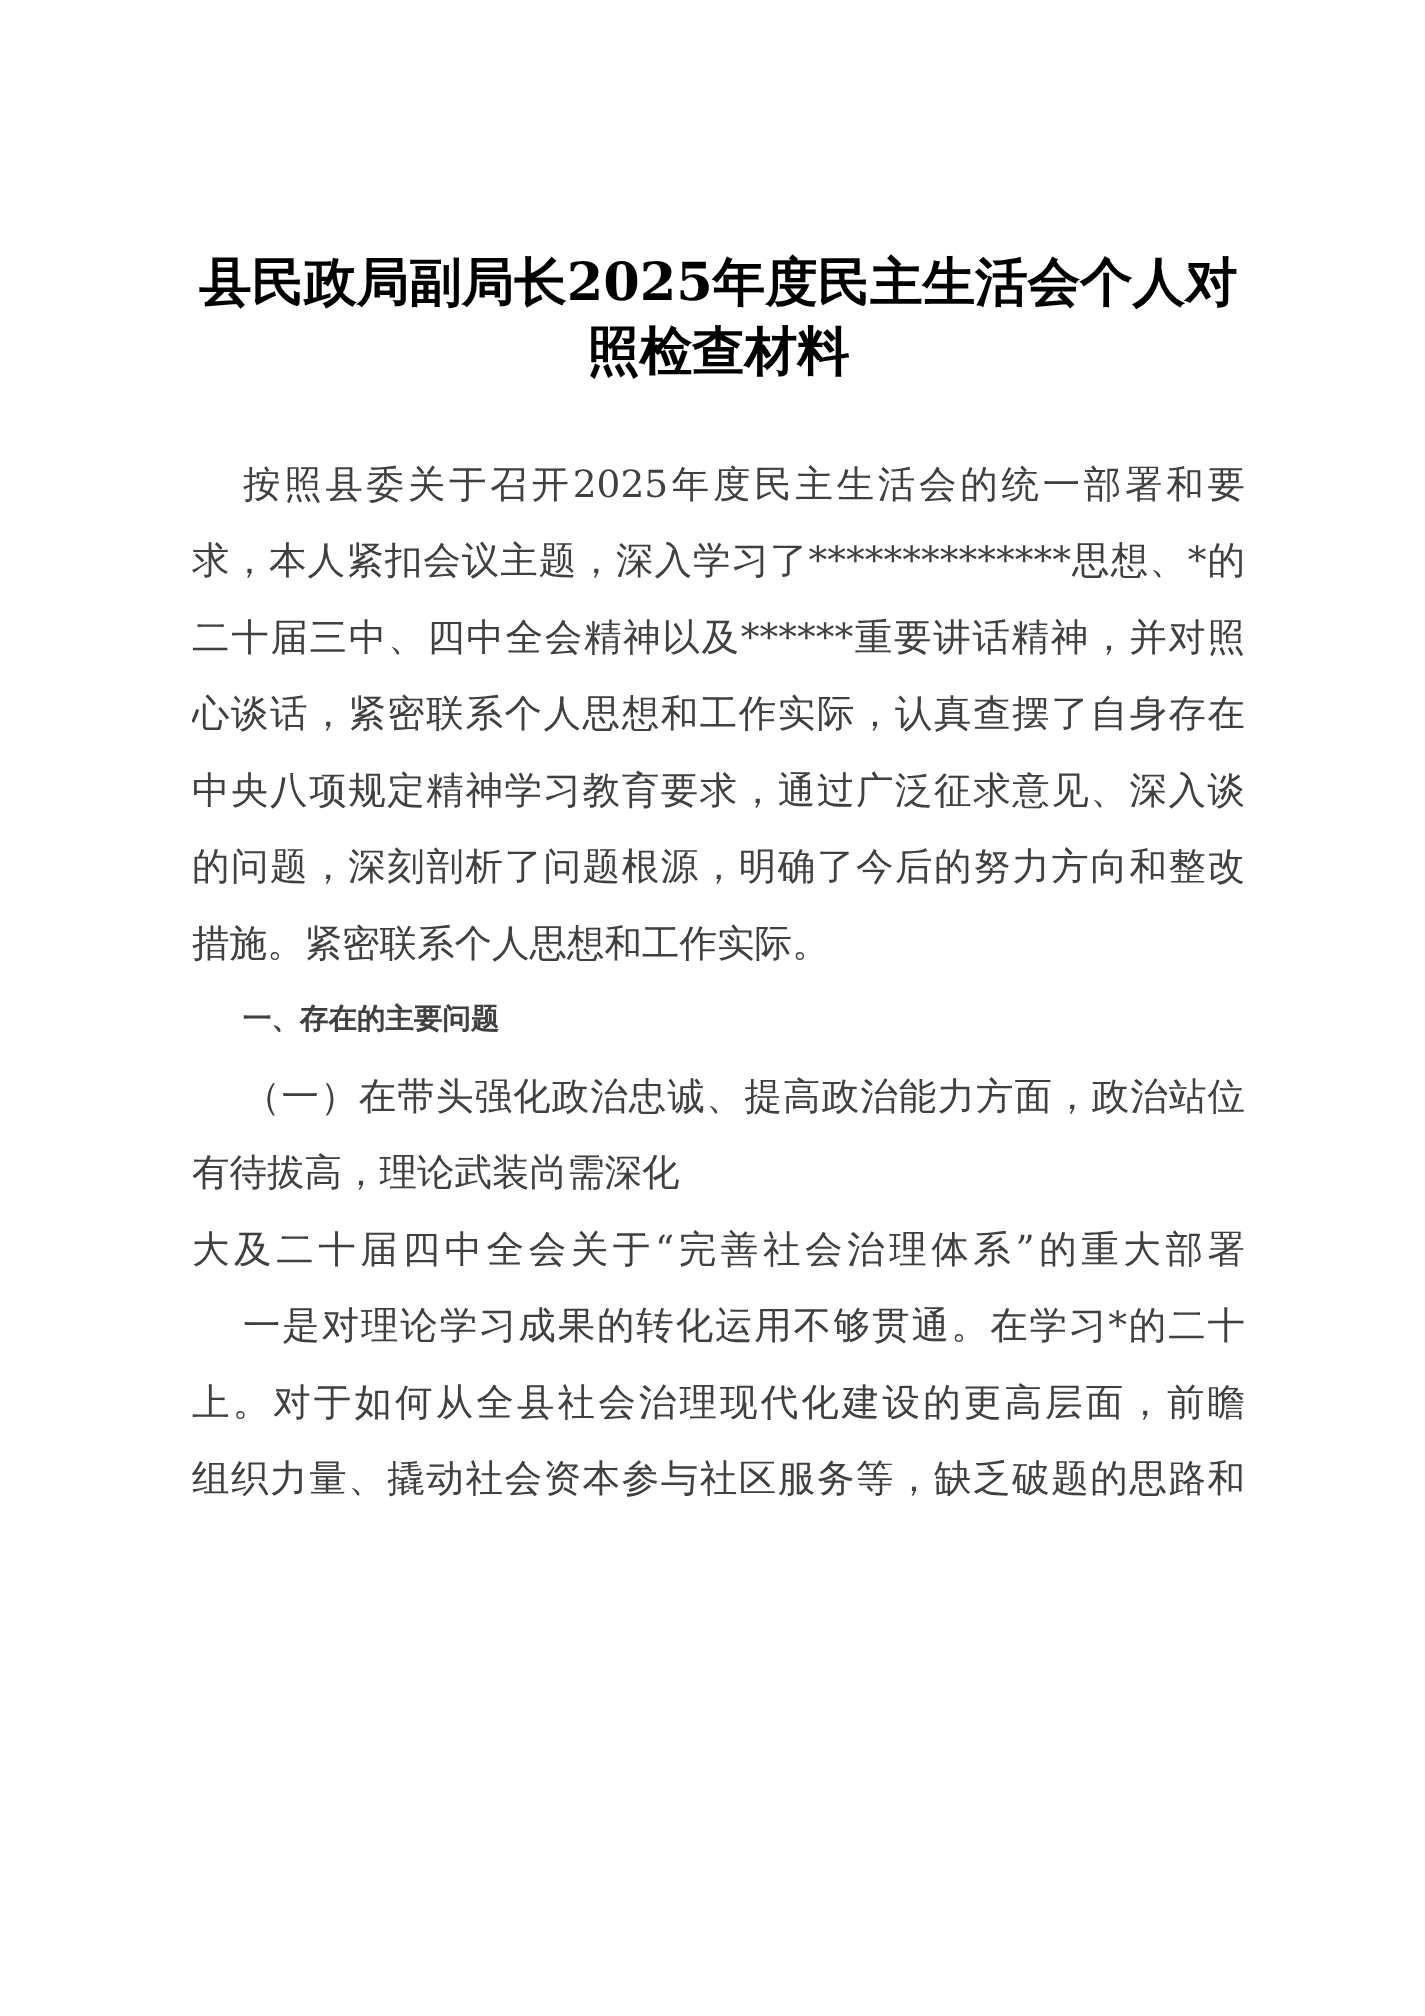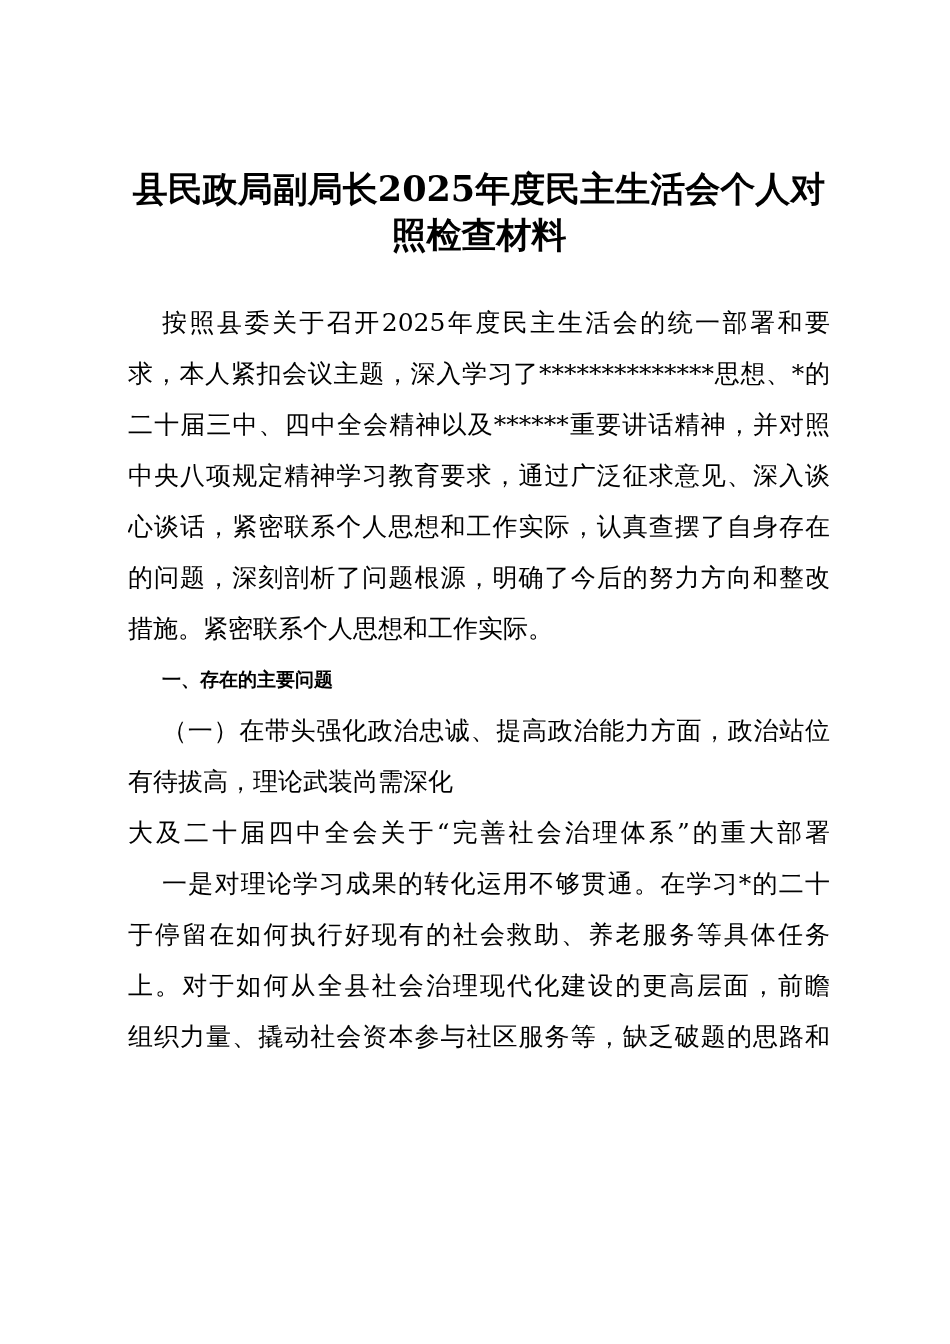--- a/index.html
+++ b/index.html
@@ -8,21 +8,21 @@
   .title {
     position: absolute; left: 128px; width: 702px; top: 166px;
     font-family: "DejaVu Serif", "Liberation Serif", serif;
     font-weight: bold; font-size: 35px; line-height: 46px; color: #000;
     text-align: center;
   }
   .title .t-line { display: block; white-space: nowrap; }
   .body {
     position: absolute; left: 128px; width: 702px; top: 301px;
     font-family: "DejaVu Serif", "Liberation Serif", serif;
-    font-size: 25px; color: #000000;
+    font-size: 25px; color: #404040;
   }
   .line {
     display: block; height: 51px; line-height: 43px; white-space: nowrap;
     text-align: justify; text-align-last: justify; overflow: hidden;
   }
   .line.last { text-align-last: left; }
   .line.indent { padding-left: 34px; }
   .line.heading {
     font-family: "DejaVu Sans", "Liberation Sans", sans-serif;
     font-weight: bold; font-size: 19px; text-align-last: left; padding-left: 34px;
@@ -36,34 +36,33 @@
   <div class="title">
     <span class="t-line">县民政局副局长2025年度民主生活会个人对</span>
     <span class="t-line">照检查材料</span>
   </div>
 
   <div class="body">
     <div>
       <span class="line indent">按照县委关于召开2025年度民主生活会的统一部署和要</span>
       <span class="line">求，本人紧扣会议主题，深入学习了**************思想、*的</span>
       <span class="line">二十届三中、四中全会精神以及******重要讲话精神，并对照</span>
+      <span class="line">心谈话，紧密联系个人思想和工作实际，认真查摆了自身存在</span>
       <span class="line">中央八项规定精神学习教育要求，通过广泛征求意见、深入谈</span>
-      <span class="line">心谈话，紧密联系个人思想和工作实际，认真查摆了自身存在</span>
       <span class="line">的问题，深刻剖析了问题根源，明确了今后的努力方向和整改</span>
       <span class="line last">措施。紧密联系个人思想和工作实际。</span>
     </div>
 
     <span class="line heading">一、存在的主要问题</span>
 
     <div>
       <span class="line indent">（一）在带头强化政治忠诚、提高政治能力方面，政治站位</span>
       <span class="line last">有待拔高，理论武装尚需深化</span>
     </div>
 
     <div>
       <span class="line">大及二十届四中全会关于“完善社会治理体系”的重大部署</span>
       <span class="line indent">一是对理论学习成果的转化运用不够贯通。在学习*的二十</span>
-      <span class="line">于停留在如何执行好现有的社会救助、养老服务等具体任务</span>
       <span class="line">上。对于如何从全县社会治理现代化建设的更高层面，前瞻</span>
       <span class="line">组织力量、撬动社会资本参与社区服务等，缺乏破题的思路和</span>
     </div>
   </div>
 </div>
 
 </body></html>

